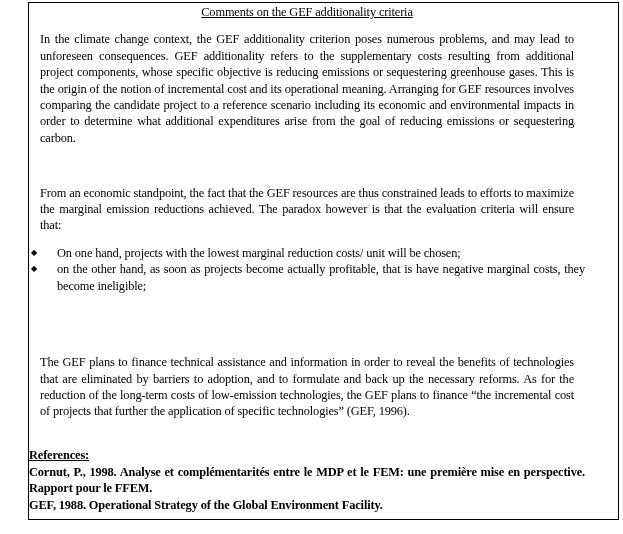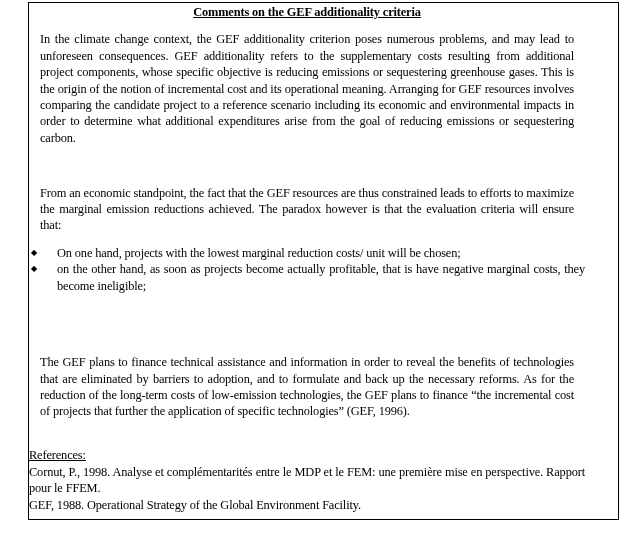--- a/index.html
+++ b/index.html
@@ -2,29 +2,29 @@
 <html><head>
 <meta charset="utf-8">
 <style>
   html, body { margin: 0; padding: 0; background: #ffffff; }
   body { width: 623px; height: 534px; position: relative; overflow: hidden;
          font-family: "Liberation Serif", "DejaVu Serif", serif; color: #000; }
   .box { position: absolute; left: 28px; top: 2px; width: 591px; height: 518px;
          border: 1px solid #000; box-sizing: border-box; }
   .content { position: absolute; left: 29px; top: 4px; width: 556px;
              font-size: 12.4px; line-height: 16.4px; letter-spacing: -0.15px; }
-  .title { text-align: center; font-weight: bold; text-decoration: underline; margin: 0; }
+  .title { text-align: center; font-weight: normal; text-decoration: underline; margin: 0; }
   p { margin: 11px; text-align: justify; }
   .gap { height: 16.4px; }
   .gap2 { height: 32.8px; }
   ul { list-style: none; margin: 0; padding: 0; }
   li { position: relative; padding-left: 28px; text-align: justify; }
   li .bullet { position: absolute; left: 2px; top: 0; font-size: 8px; }
-  .refhead { text-decoration: underline; margin: 0; }
-  .ref { margin: 0; text-align: justify; }
+  .refhead { text-decoration: underline; margin: 0; font-weight: bold; }
+  .ref { margin: 0; text-align: justify; font-weight: bold; }
 </style>
 </head>
 <body>
 
 <div class="box"></div>
 <div class="content">
   <h1 class="title" style="font-size:12.4px;">Comments on the GEF additionality criteria</h1>
   <p>In the climate change context, the GEF additionality criterion poses numerous problems, and may lead to unforeseen consequences. GEF additionality refers to the supplementary costs resulting from additional project components, whose specific objective is reducing emissions or sequestering greenhouse gases. This is the origin of the notion of incremental cost and its operational meaning. Arranging for GEF resources involves comparing the candidate project to a reference scenario including its economic and environmental impacts in order to determine what additional expenditures arise from the goal of reducing emissions or sequestering carbon.</p>
   <div class="gap"></div>
   <p>From an economic standpoint, the fact that the GEF resources are thus constrained leads to efforts to maximize the marginal emission reductions achieved. The paradox however is that the evaluation criteria will ensure that:</p>

